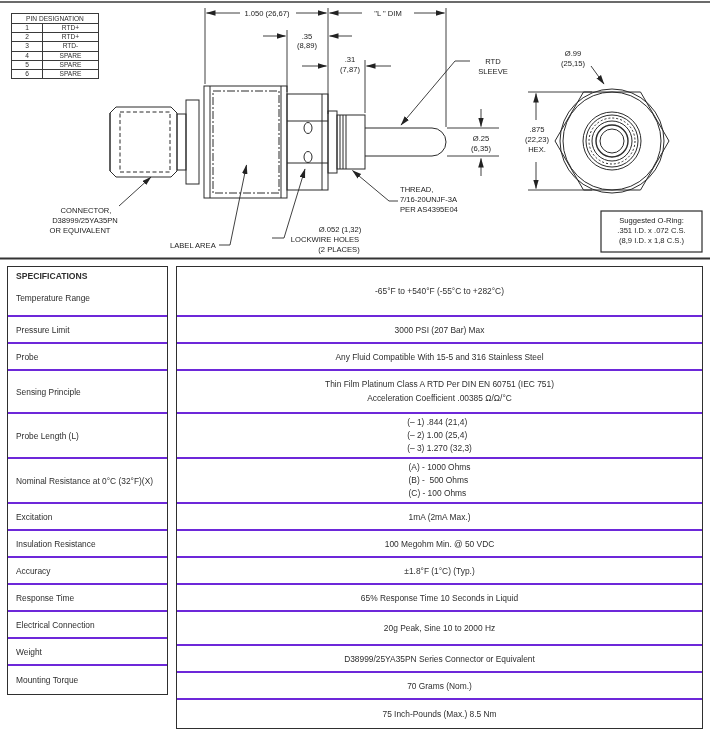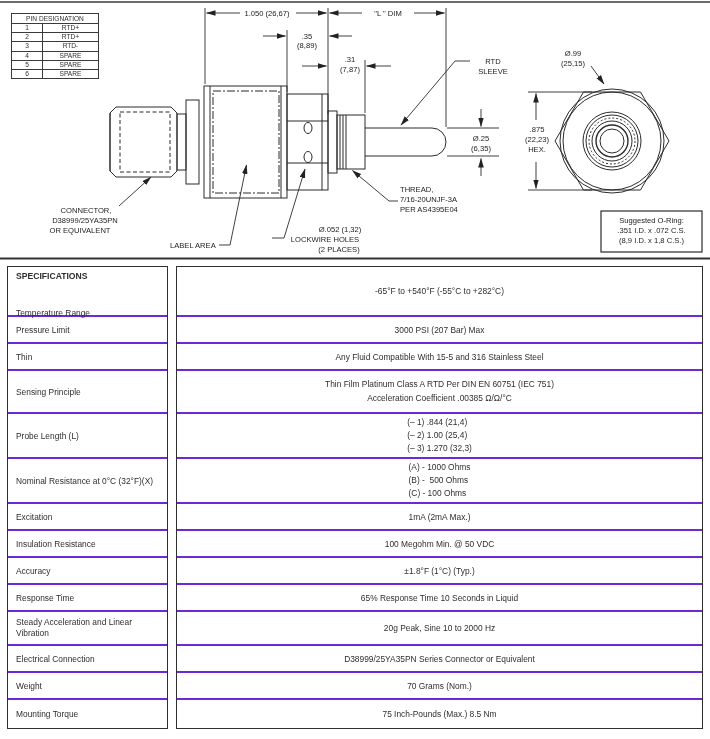--- a/index.html
+++ b/index.html
@@ -20,21 +20,21 @@
   .spec-col{position:absolute;background:#fff;border:1.4px solid #2f2f2f;box-sizing:border-box;}
   .spec-left{left:7px;top:266px;width:161px;}
   .spec-right{left:176px;top:266px;width:527px;}
   .srow{box-sizing:border-box;border-bottom:2px solid #6d28d9;display:flex;align-items:center;
         font-size:8.4px;}
   .srow:last-child{border-bottom:none;}
   .spec-left .srow{padding-left:8px;}
   .spec-right .srow{justify-content:center;text-align:center;}
   .row-first{display:block;padding-top:4px;}
   .spec-title{font-weight:bold;font-size:8.6px;}
-  .row-first .label{margin-top:27px;}
+  .row-first .label{margin-top:12px;}
   .vlines{display:inline-block;text-align:center;line-height:1.55;}
   .vlines.left{text-align:left;}
   .vlines div{white-space:pre;}
   .wraplab{max-width:138px;line-height:1.3;}
 </style>
 </head>
 <body>
 
 <div class="page">
 
@@ -237,21 +237,21 @@
 
   <div class="spec-col spec-left">
     <div class="srow row-first" style="height:50px">
       <div class="spec-title">SPECIFICATIONS</div>
       <div class="label">Temperature Range</div>
     </div>
     <div class="srow" style="height:27px">
         <span>Pressure Limit</span>
       </div>
     <div class="srow" style="height:27px">
-        <span>Thin</span>
+        <span>Probe</span>
       </div>
     <div class="srow" style="height:43px">
         <span>Sensing Principle</span>
       </div>
     <div class="srow" style="height:45px">
         <span>Probe Length (L)</span>
       </div>
     <div class="srow" style="height:45px">
         <span>Nominal Resistance at 0°C (32°F)(X)</span>
       </div>
@@ -259,23 +259,20 @@
         <span>Excitation</span>
       </div>
     <div class="srow" style="height:27px">
         <span>Insulation Resistance</span>
       </div>
     <div class="srow" style="height:27px">
         <span>Accuracy</span>
       </div>
     <div class="srow" style="height:27px">
         <span>Response Time</span>
-      </div>
-    <div class="srow" style="height:34px">
-        <span class="wraplab">Steady Acceleration and Linear Vibration</span>
       </div>
     <div class="srow" style="height:27px">
         <span>Electrical Connection</span>
       </div>
     <div class="srow" style="height:27px">
         <span>Weight</span>
       </div>
     <div class="srow" style="height:28px">
         <span>Mounting Torque</span>
       </div>

